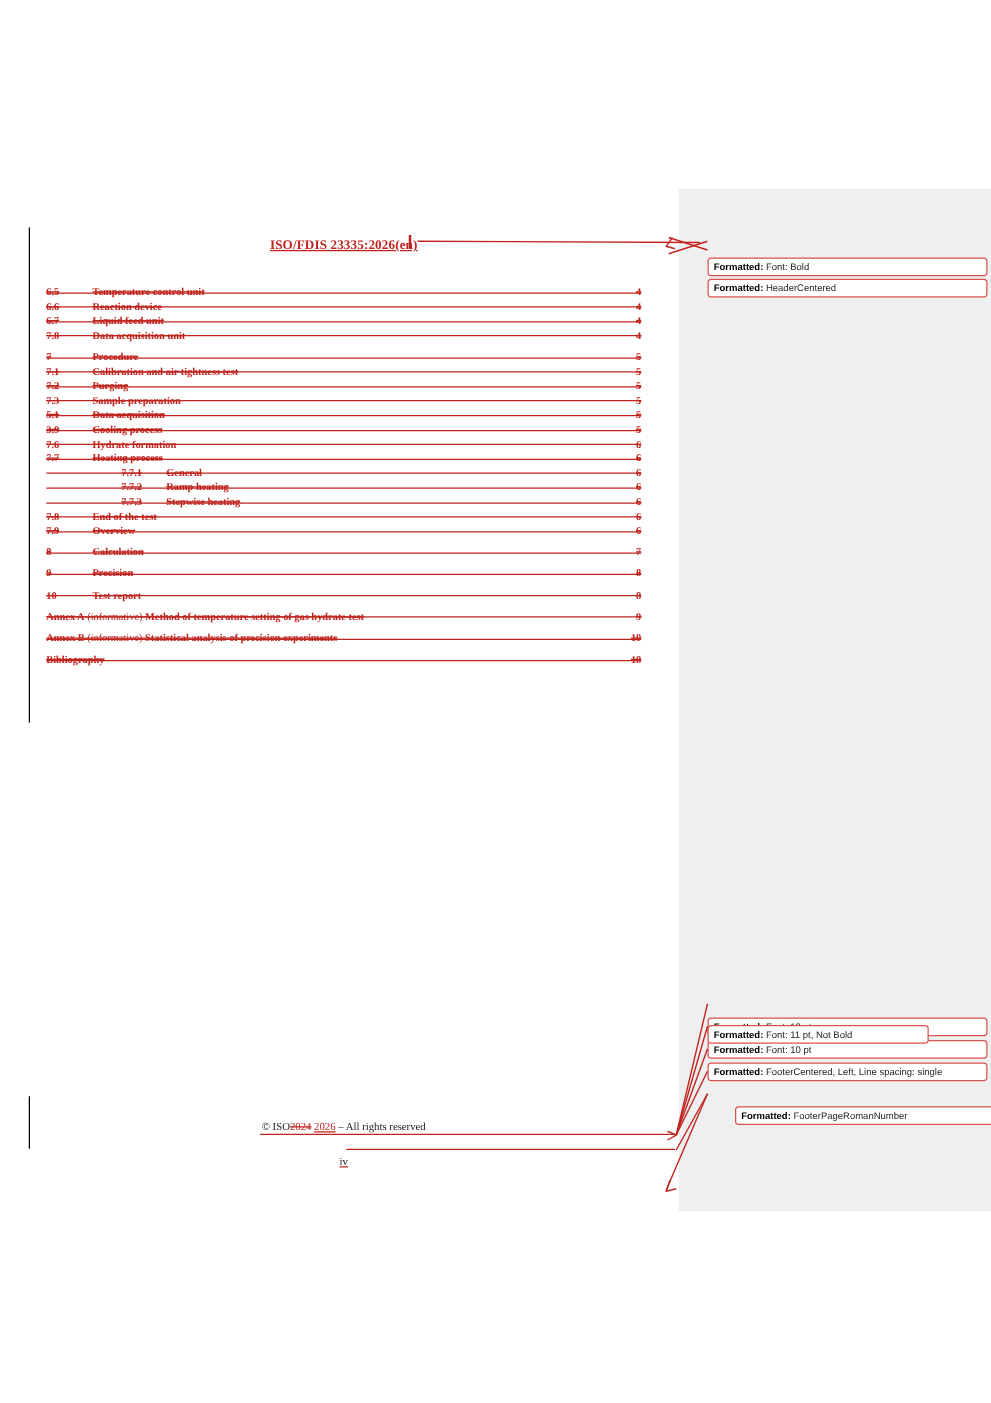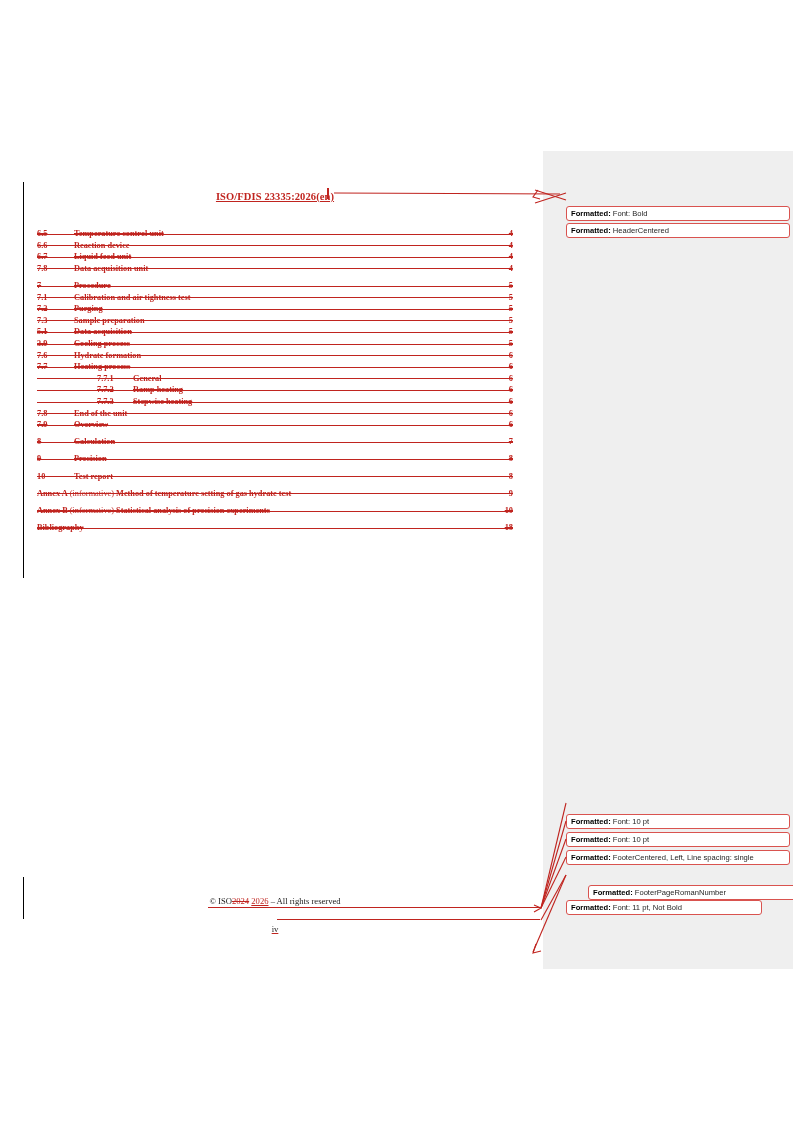--- a/index.html
+++ b/index.html
@@ -200,21 +200,21 @@
       <div class="toc-row"><span class="toc-leader"></span><span class="toc-num">7.1</span><span class="toc-title">Calibration and air tightness test</span><span class="toc-page">5</span><span class="toc-strike"></span></div>
       <div class="toc-row"><span class="toc-leader"></span><span class="toc-num">7.2</span><span class="toc-title">Purging</span><span class="toc-page">5</span><span class="toc-strike"></span></div>
       <div class="toc-row"><span class="toc-leader"></span><span class="toc-num">7.3</span><span class="toc-title">Sample preparation</span><span class="toc-page">5</span><span class="toc-strike"></span></div>
       <div class="toc-row"><span class="toc-leader"></span><span class="toc-num">5.1</span><span class="toc-title">Data acquisition</span><span class="toc-page">5</span><span class="toc-strike"></span></div>
       <div class="toc-row"><span class="toc-leader"></span><span class="toc-num">3.9</span><span class="toc-title">Cooling process</span><span class="toc-page">5</span><span class="toc-strike"></span></div>
       <div class="toc-row"><span class="toc-leader"></span><span class="toc-num">7.6</span><span class="toc-title">Hydrate formation</span><span class="toc-page">6</span><span class="toc-strike"></span></div>
       <div class="toc-row"><span class="toc-leader"></span><span class="toc-num">7.7</span><span class="toc-title">Heating process</span><span class="toc-page">6</span><span class="toc-strike"></span></div>
       <div class="toc-row lvl3"><span class="toc-leader"></span><span class="toc-num">7.7.1</span><span class="toc-title">General</span><span class="toc-page">6</span><span class="toc-strike"></span></div>
       <div class="toc-row lvl3"><span class="toc-leader"></span><span class="toc-num">7.7.2</span><span class="toc-title">Ramp heating</span><span class="toc-page">6</span><span class="toc-strike"></span></div>
       <div class="toc-row lvl3"><span class="toc-leader"></span><span class="toc-num">7.7.3</span><span class="toc-title">Stepwise heating</span><span class="toc-page">6</span><span class="toc-strike"></span></div>
-      <div class="toc-row"><span class="toc-leader"></span><span class="toc-num">7.8</span><span class="toc-title">End of the unit</span><span class="toc-page">6</span><span class="toc-strike"></span></div>
+      <div class="toc-row"><span class="toc-leader"></span><span class="toc-num">7.8</span><span class="toc-title">End of the test</span><span class="toc-page">6</span><span class="toc-strike"></span></div>
       <div class="toc-row"><span class="toc-leader"></span><span class="toc-num">7.9</span><span class="toc-title">Overview</span><span class="toc-page">6</span><span class="toc-strike"></span></div>
       <div class="toc-row gap-before"><span class="toc-leader"></span><span class="toc-num">8</span><span class="toc-title">Calculation</span><span class="toc-page">7</span><span class="toc-strike"></span></div>
       <div class="toc-row gap-before"><span class="toc-leader"></span><span class="toc-num">9</span><span class="toc-title">Precision</span><span class="toc-page">8</span><span class="toc-strike"></span></div>
       <div class="toc-row gap-before"><span class="toc-leader"></span><span class="toc-num">10</span><span class="toc-title">Test report</span><span class="toc-page">8</span><span class="toc-strike"></span></div>
       <div class="toc-row gap-before"><span class="toc-leader"></span><span class="toc-title"><span>Annex A</span><span class="nb"> (informative)  </span><span>Method of temperature setting of gas hydrate test</span></span><span class="toc-page">9</span><span class="toc-strike"></span></div>
       <div class="toc-row gap-before"><span class="toc-leader"></span><span class="toc-title"><span>Annex B</span><span class="nb"> (informative)  </span><span>Statistical analysis of precision experiments</span></span><span class="toc-page">10</span><span class="toc-strike"></span></div>
       <div class="toc-row gap-before"><span class="toc-leader"></span><span class="toc-title">Bibliography</span><span class="toc-page">18</span><span class="toc-strike"></span></div>
     </div>
 
   <div id="footer">
@@ -225,21 +225,21 @@
   </div>
   <div class="footer-rule" id="footer-rule-1"></div>
   <div class="footer-rule" id="footer-rule-2"></div>
 
   <div id="balloons">
       <div class="balloon" style="left: 566px; top: 189px; width: 224px;"><b>Formatted:</b><span> Font: Bold</span></div>
       <div class="balloon" style="left: 566px; top: 206px; width: 224px;"><b>Formatted:</b><span> HeaderCentered</span></div>
       <div class="balloon" style="left: 566px; top: 797px; width: 224px;"><b>Formatted:</b><span> Font: 10 pt</span></div>
       <div class="balloon" style="left: 566px; top: 815px; width: 224px;"><b>Formatted:</b><span> Font: 10 pt</span></div>
       <div class="balloon" style="left: 566px; top: 833px; width: 224px;"><b>Formatted:</b><span> FooterCentered, Left, Line spacing:  single</span></div>
-      <div class="balloon" style="left: 566px; top: 883px; width: 196px;"><b>Formatted:</b><span> Font: 11 pt, Not Bold</span></div>
+      <div class="balloon" style="left: 566px; top: 803px; width: 177px;"><b>Formatted:</b><span> Font: 11 pt, Not Bold</span></div>
       <div class="balloon" style="left: 588px; top: 868px; width: 224px;"><b>Formatted:</b><span> FooterPageRomanNumber</span></div>
     </div>
 
   <svg id="connectors" width="793" height="1122" style="position:absolute;left:0;top:0;pointer-events:none;">
 
     <path d="M334 193 L560 194" stroke="#c0241f" stroke-width="1.1" fill="none"></path>
     <path d="M535 190 L566 200" stroke="#c0241f" stroke-width="1.1" fill="none"></path>
     <path d="M535 203 L566 193" stroke="#c0241f" stroke-width="1.1" fill="none"></path>
     <path d="M538 190 L533 197 L540 199" stroke="#c0241f" stroke-width="1.1" fill="none"></path>
 

